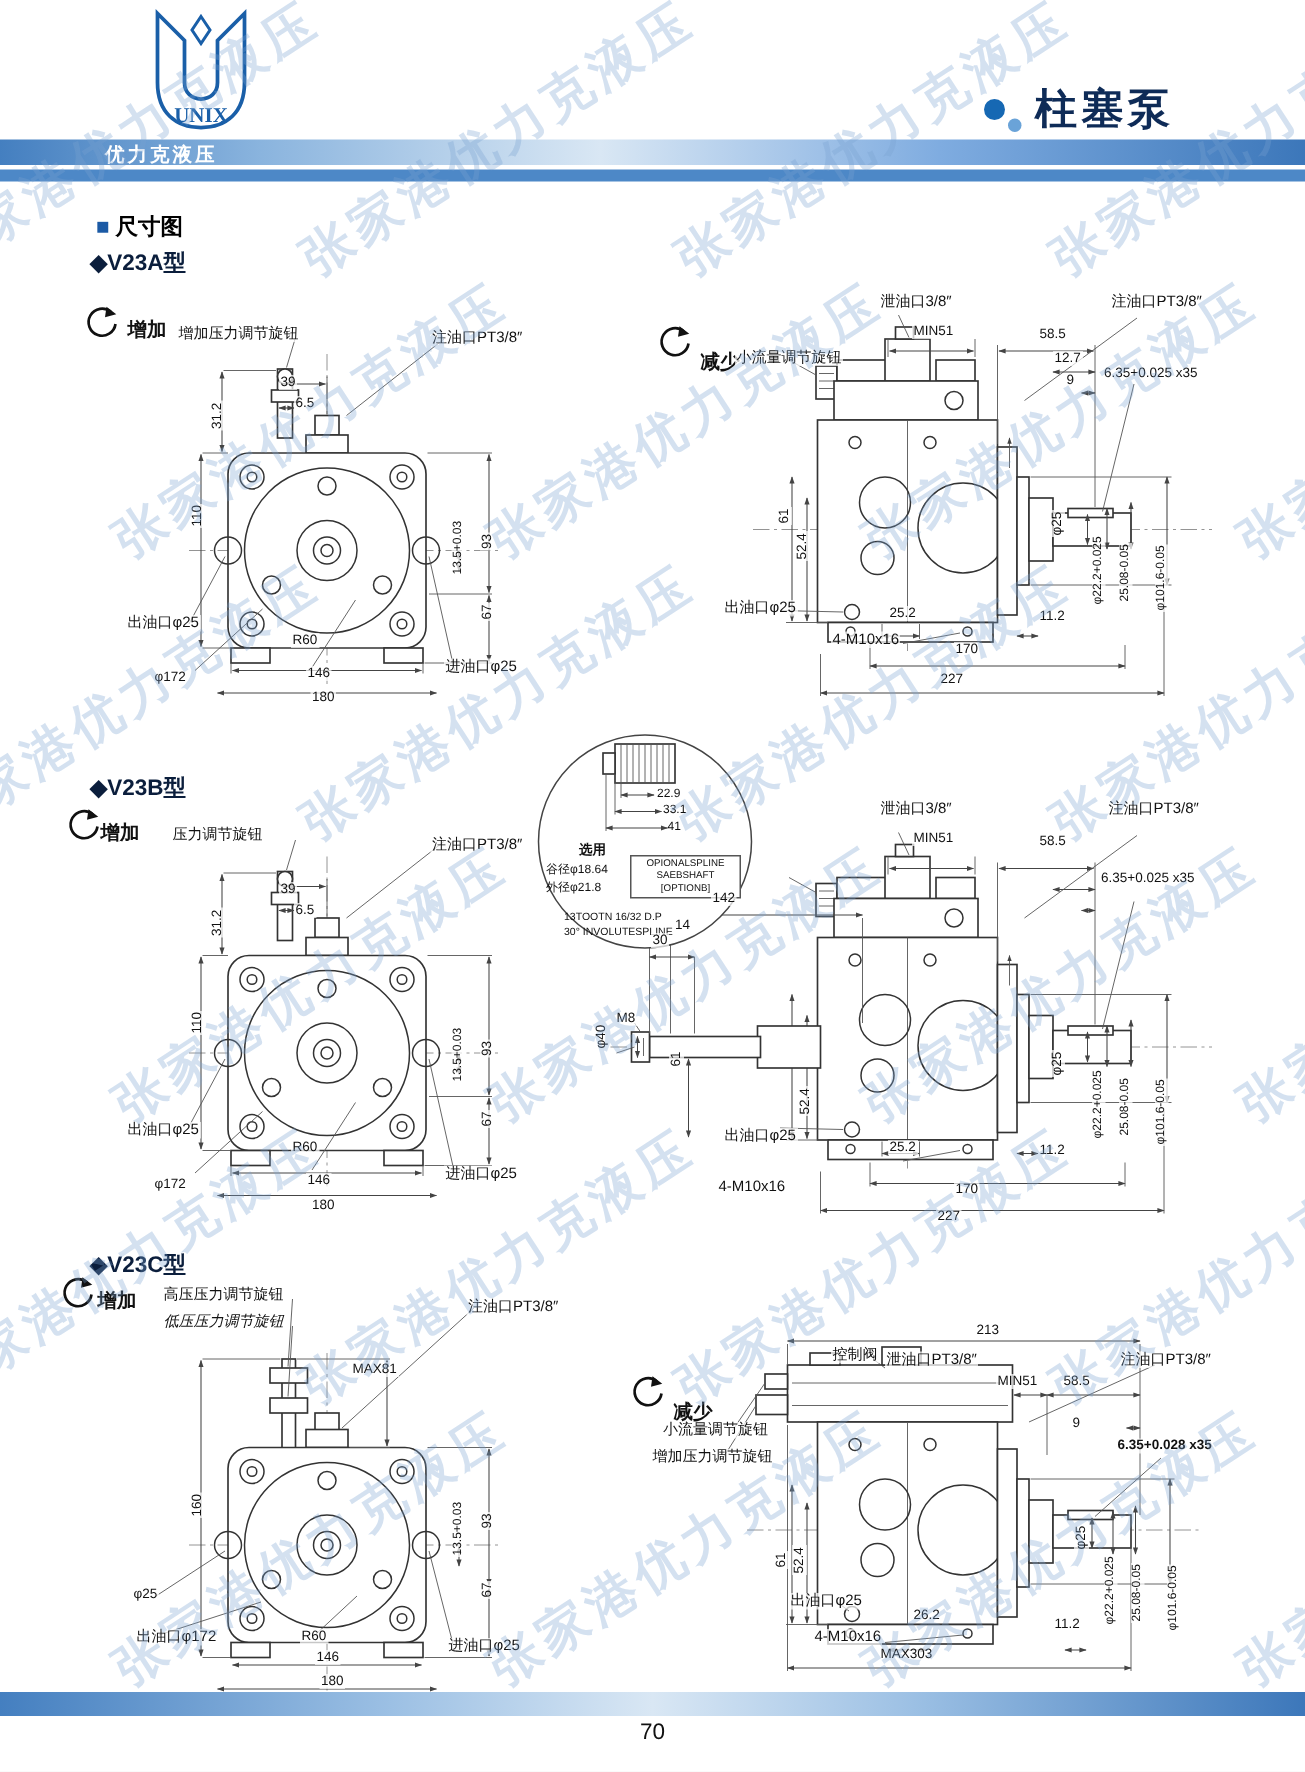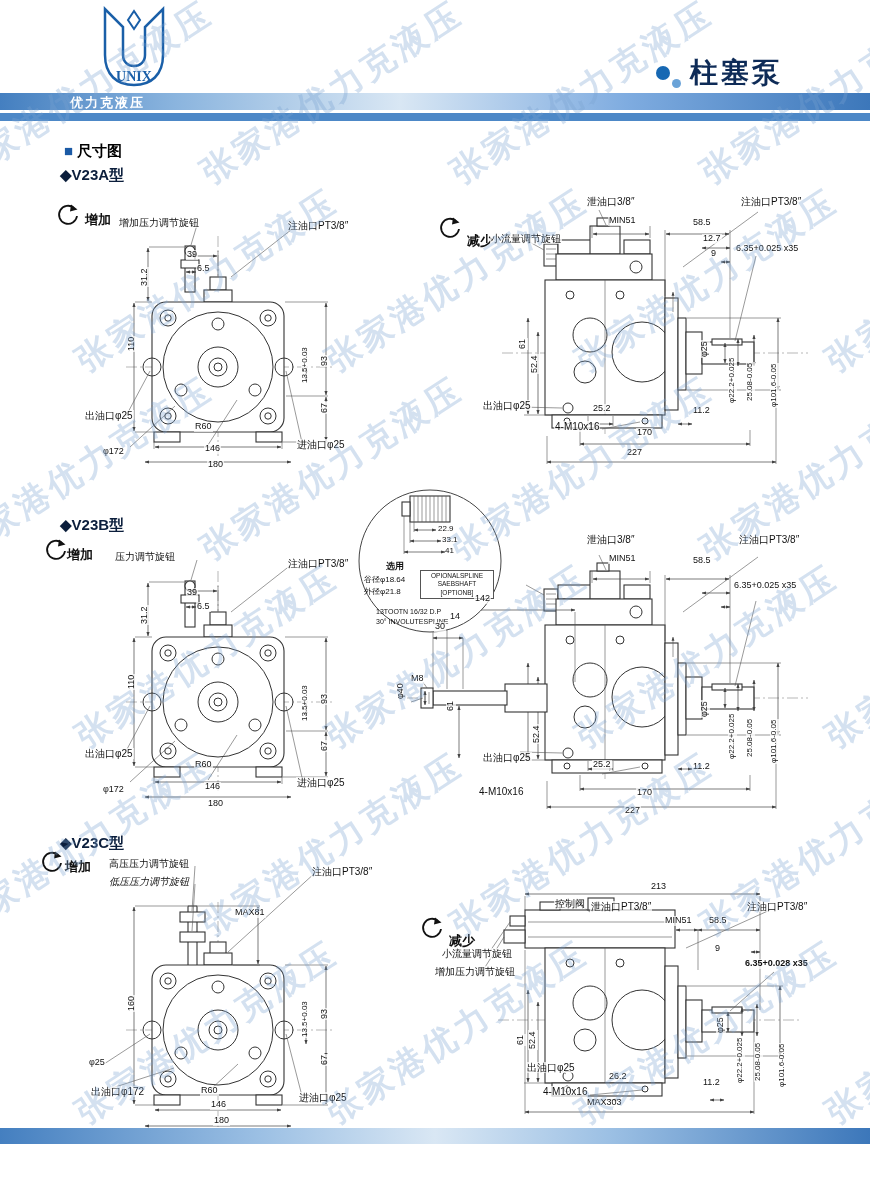--- a/index.html
+++ b/index.html
@@ -517,14 +517,15 @@
       <span class="dim" style="left: 608px; top: 1072px;">26.2</span>
       <span class="dim" style="left: 542px; top: 1086px; font-size: 10px;">4-M10x16</span>
       <span class="dim" style="left: 702px; top: 1078px;">11.2</span>
       <span class="dim" style="left: 586px; top: 1098px;">MAX303</span>
       <span class="dim rot" style="left: 736px; top: 1084px; font-size: 8px;">φ22.2+0.025</span>
       <span class="dim rot" style="left: 754px; top: 1082px; font-size: 8px;">25.08-0.05</span>
       <span class="dim rot" style="left: 778px; top: 1088px; font-size: 8px;">φ101.6-0.05</span>
     </div>
 
   <div class="ftr-bar"></div>
+  <div class="page-num">70</div>
 
 </div>
 
 </body></html>

